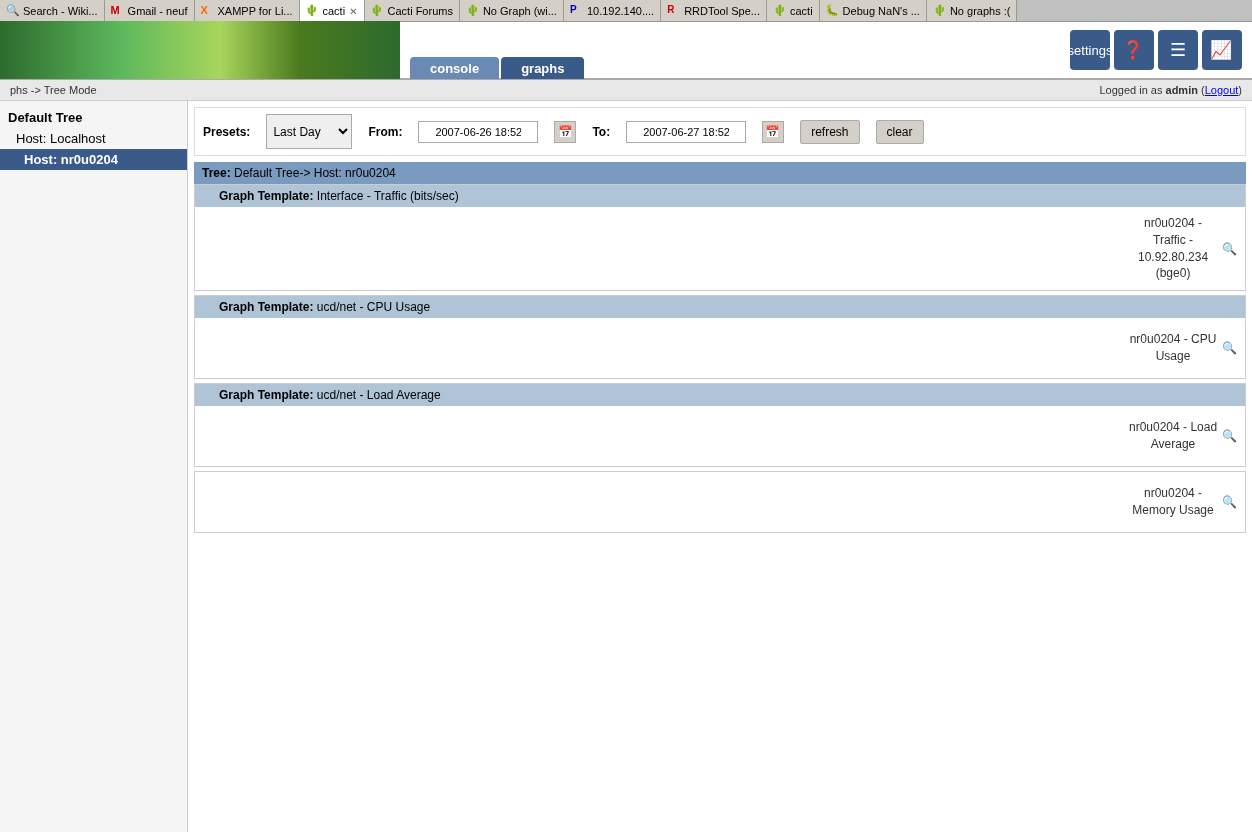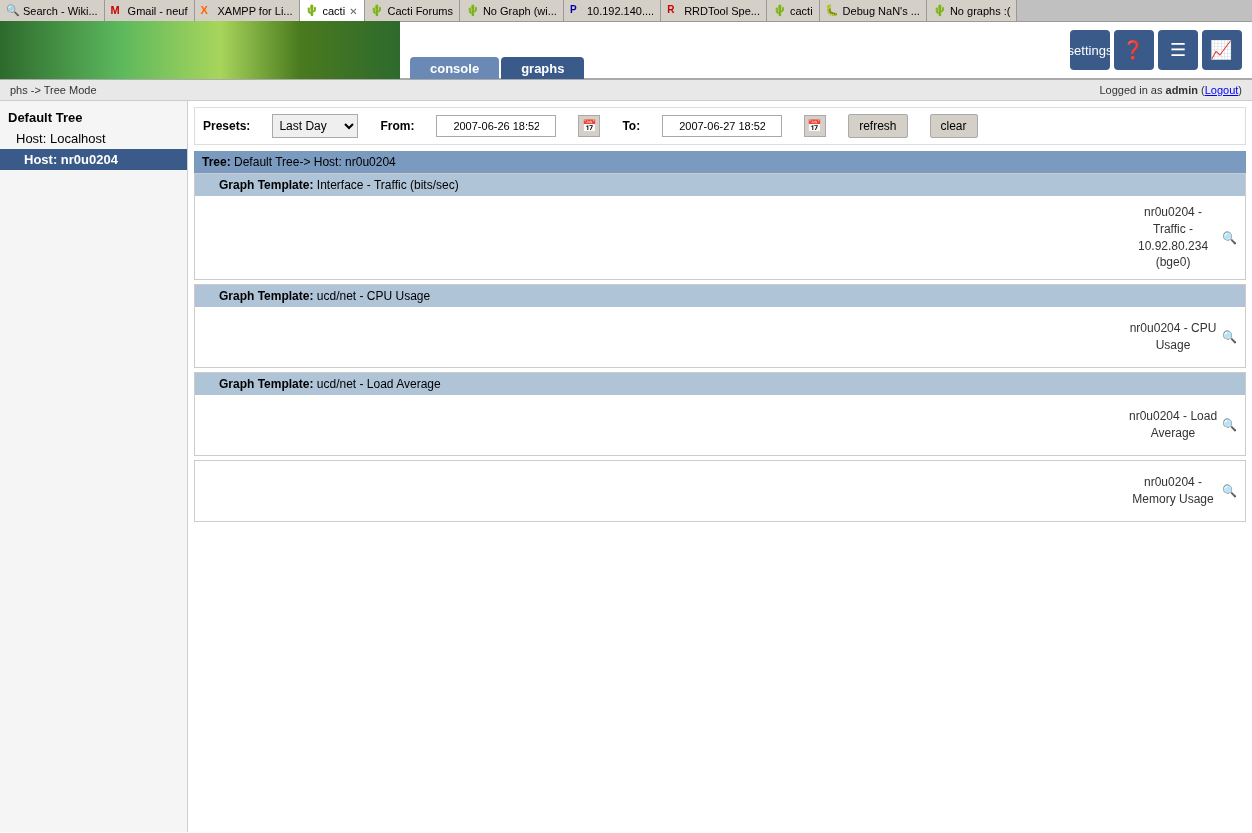--- a/index.html
+++ b/index.html
@@ -155,32 +155,32 @@
     .content {
       flex: 1;
       overflow-y: auto;
       padding: 6px;
     }
 
     
     .presets-bar {
       display: flex;
       align-items: center;
-      gap: 22px;
+      gap: 16px;
       padding: 6px 8px;
       background: #fff;
       border: 1px solid #ddd;
       margin-bottom: 6px;
     }
     .presets-label {
       font-weight: bold;
       font-size: 12px;
     }
     .presets-select {
-      height: 24px;
+      height: 35px;
       font-size: 12px;
       border: 1px solid #aaa;
       padding: 0 2px;
     }
     .date-label {
       font-weight: bold;
       font-size: 12px;
     }
     .date-input {
       height: 22px;

